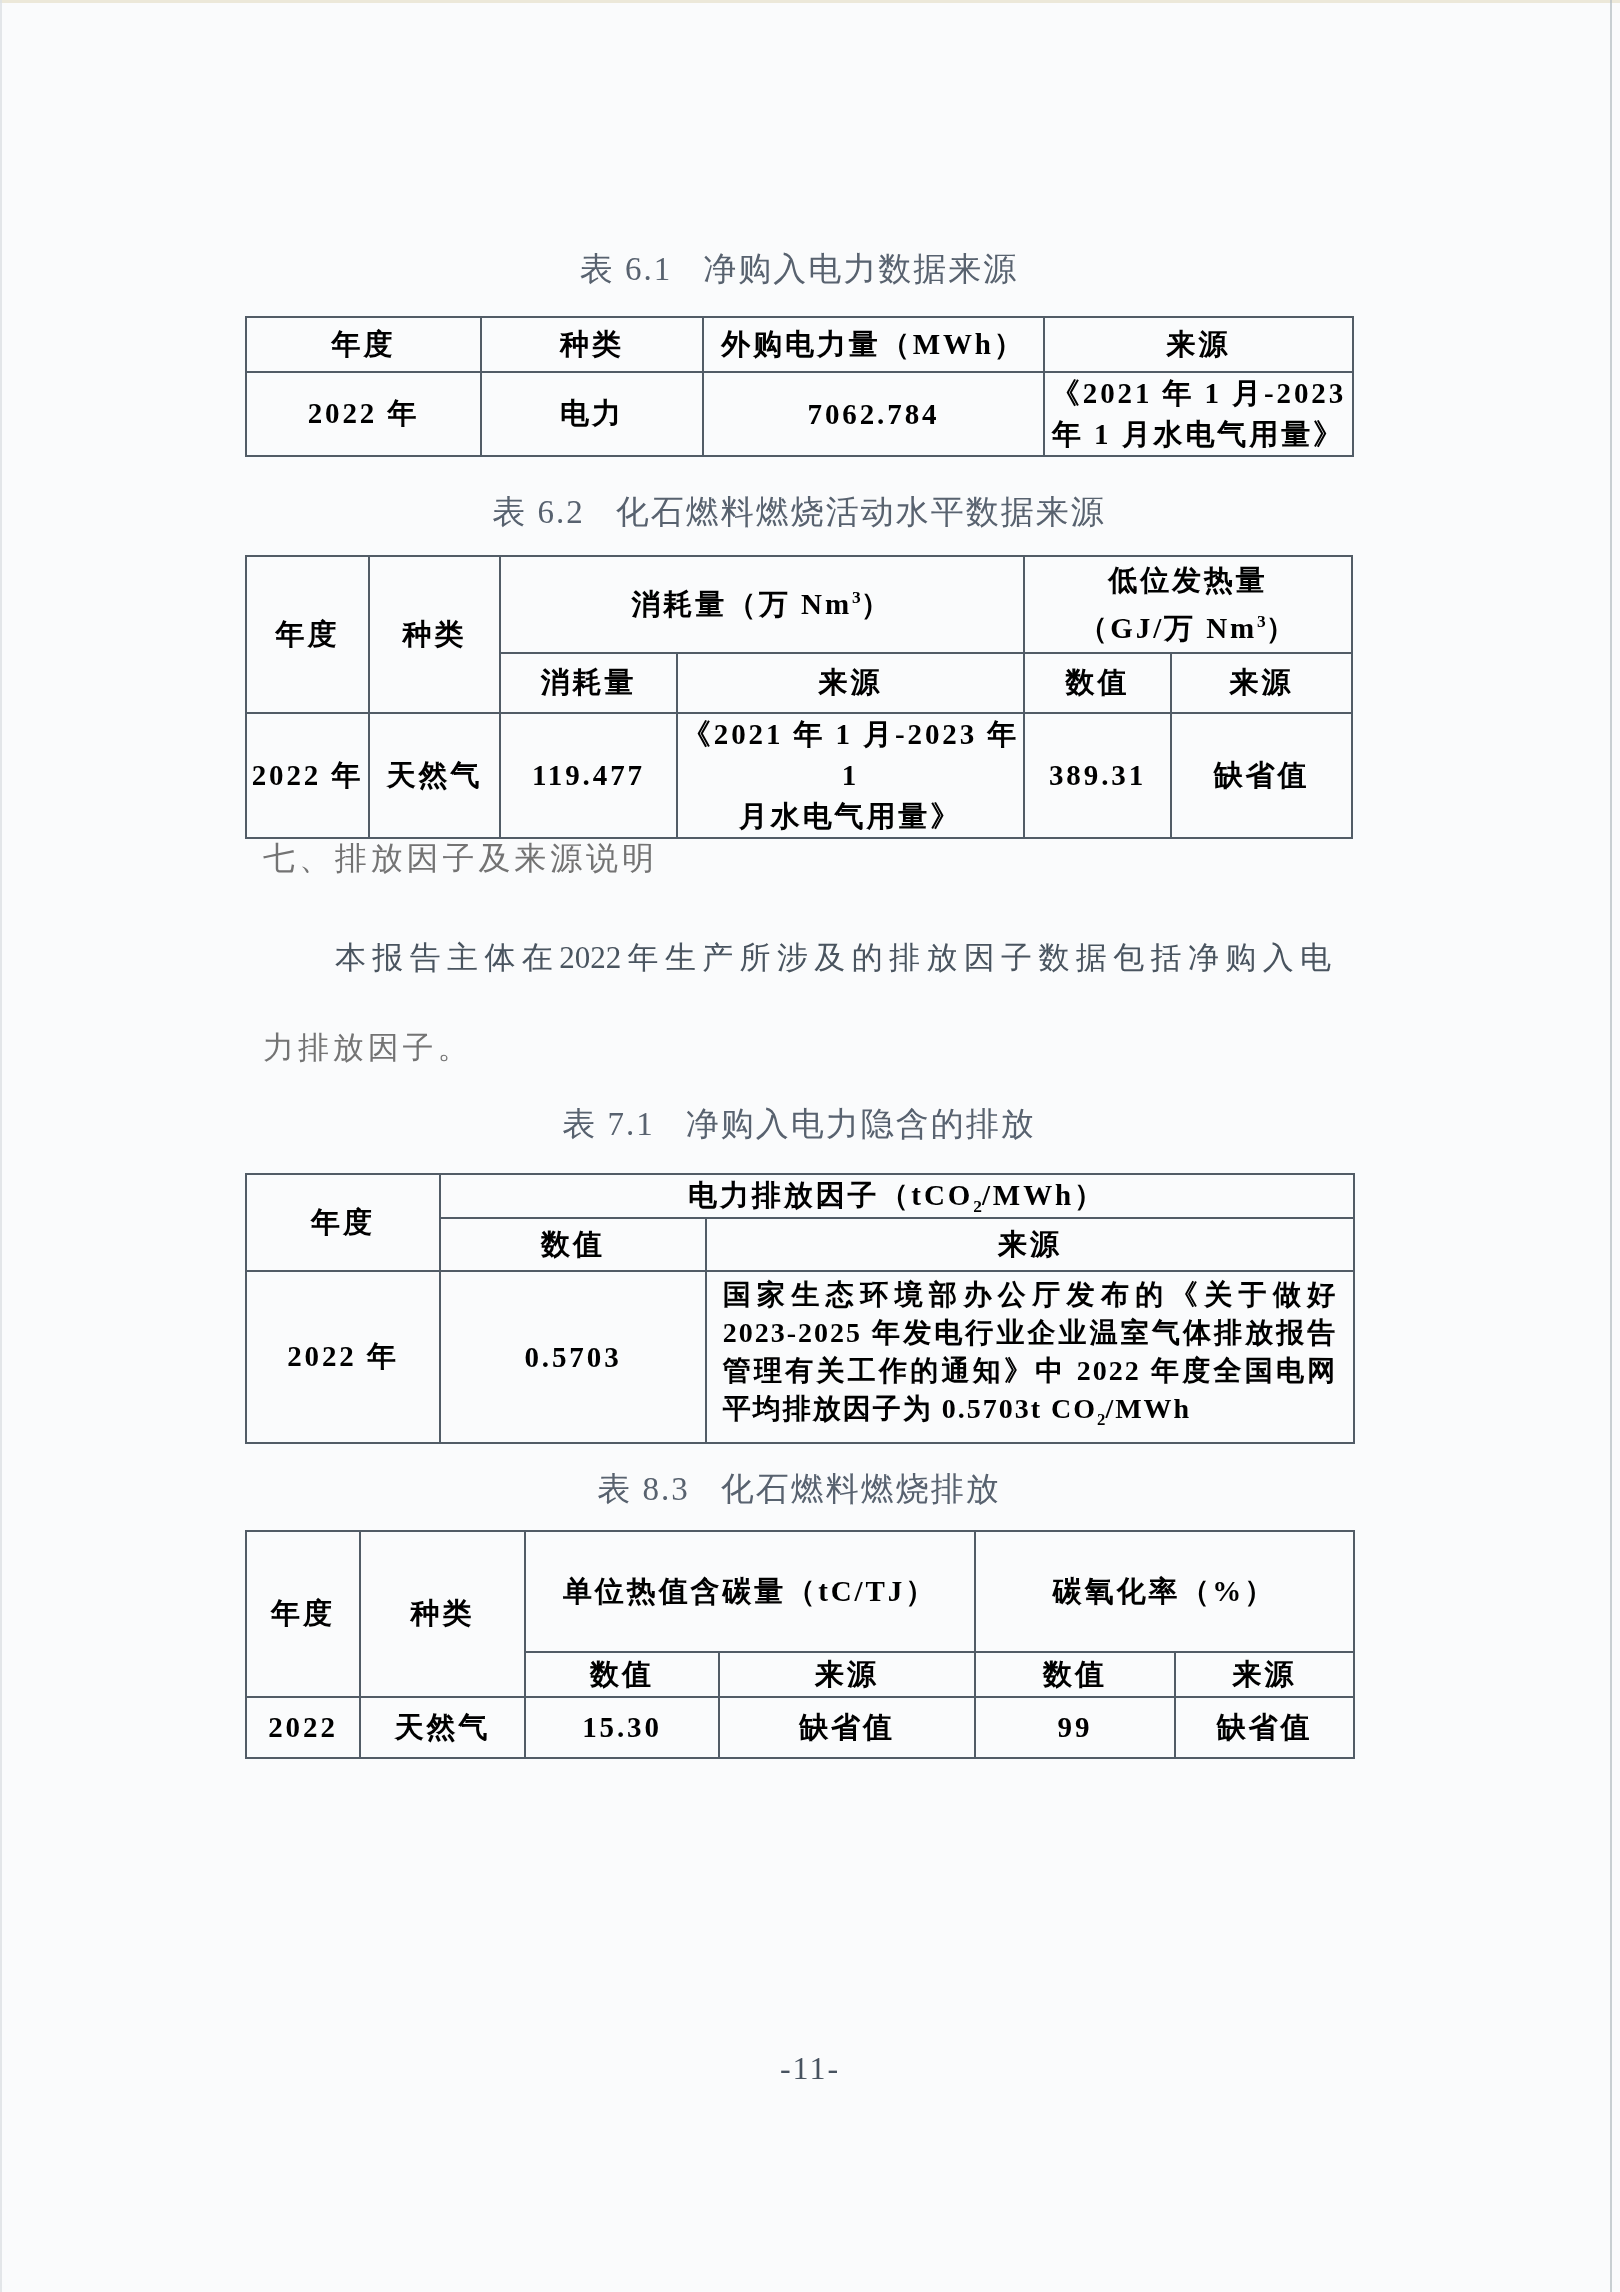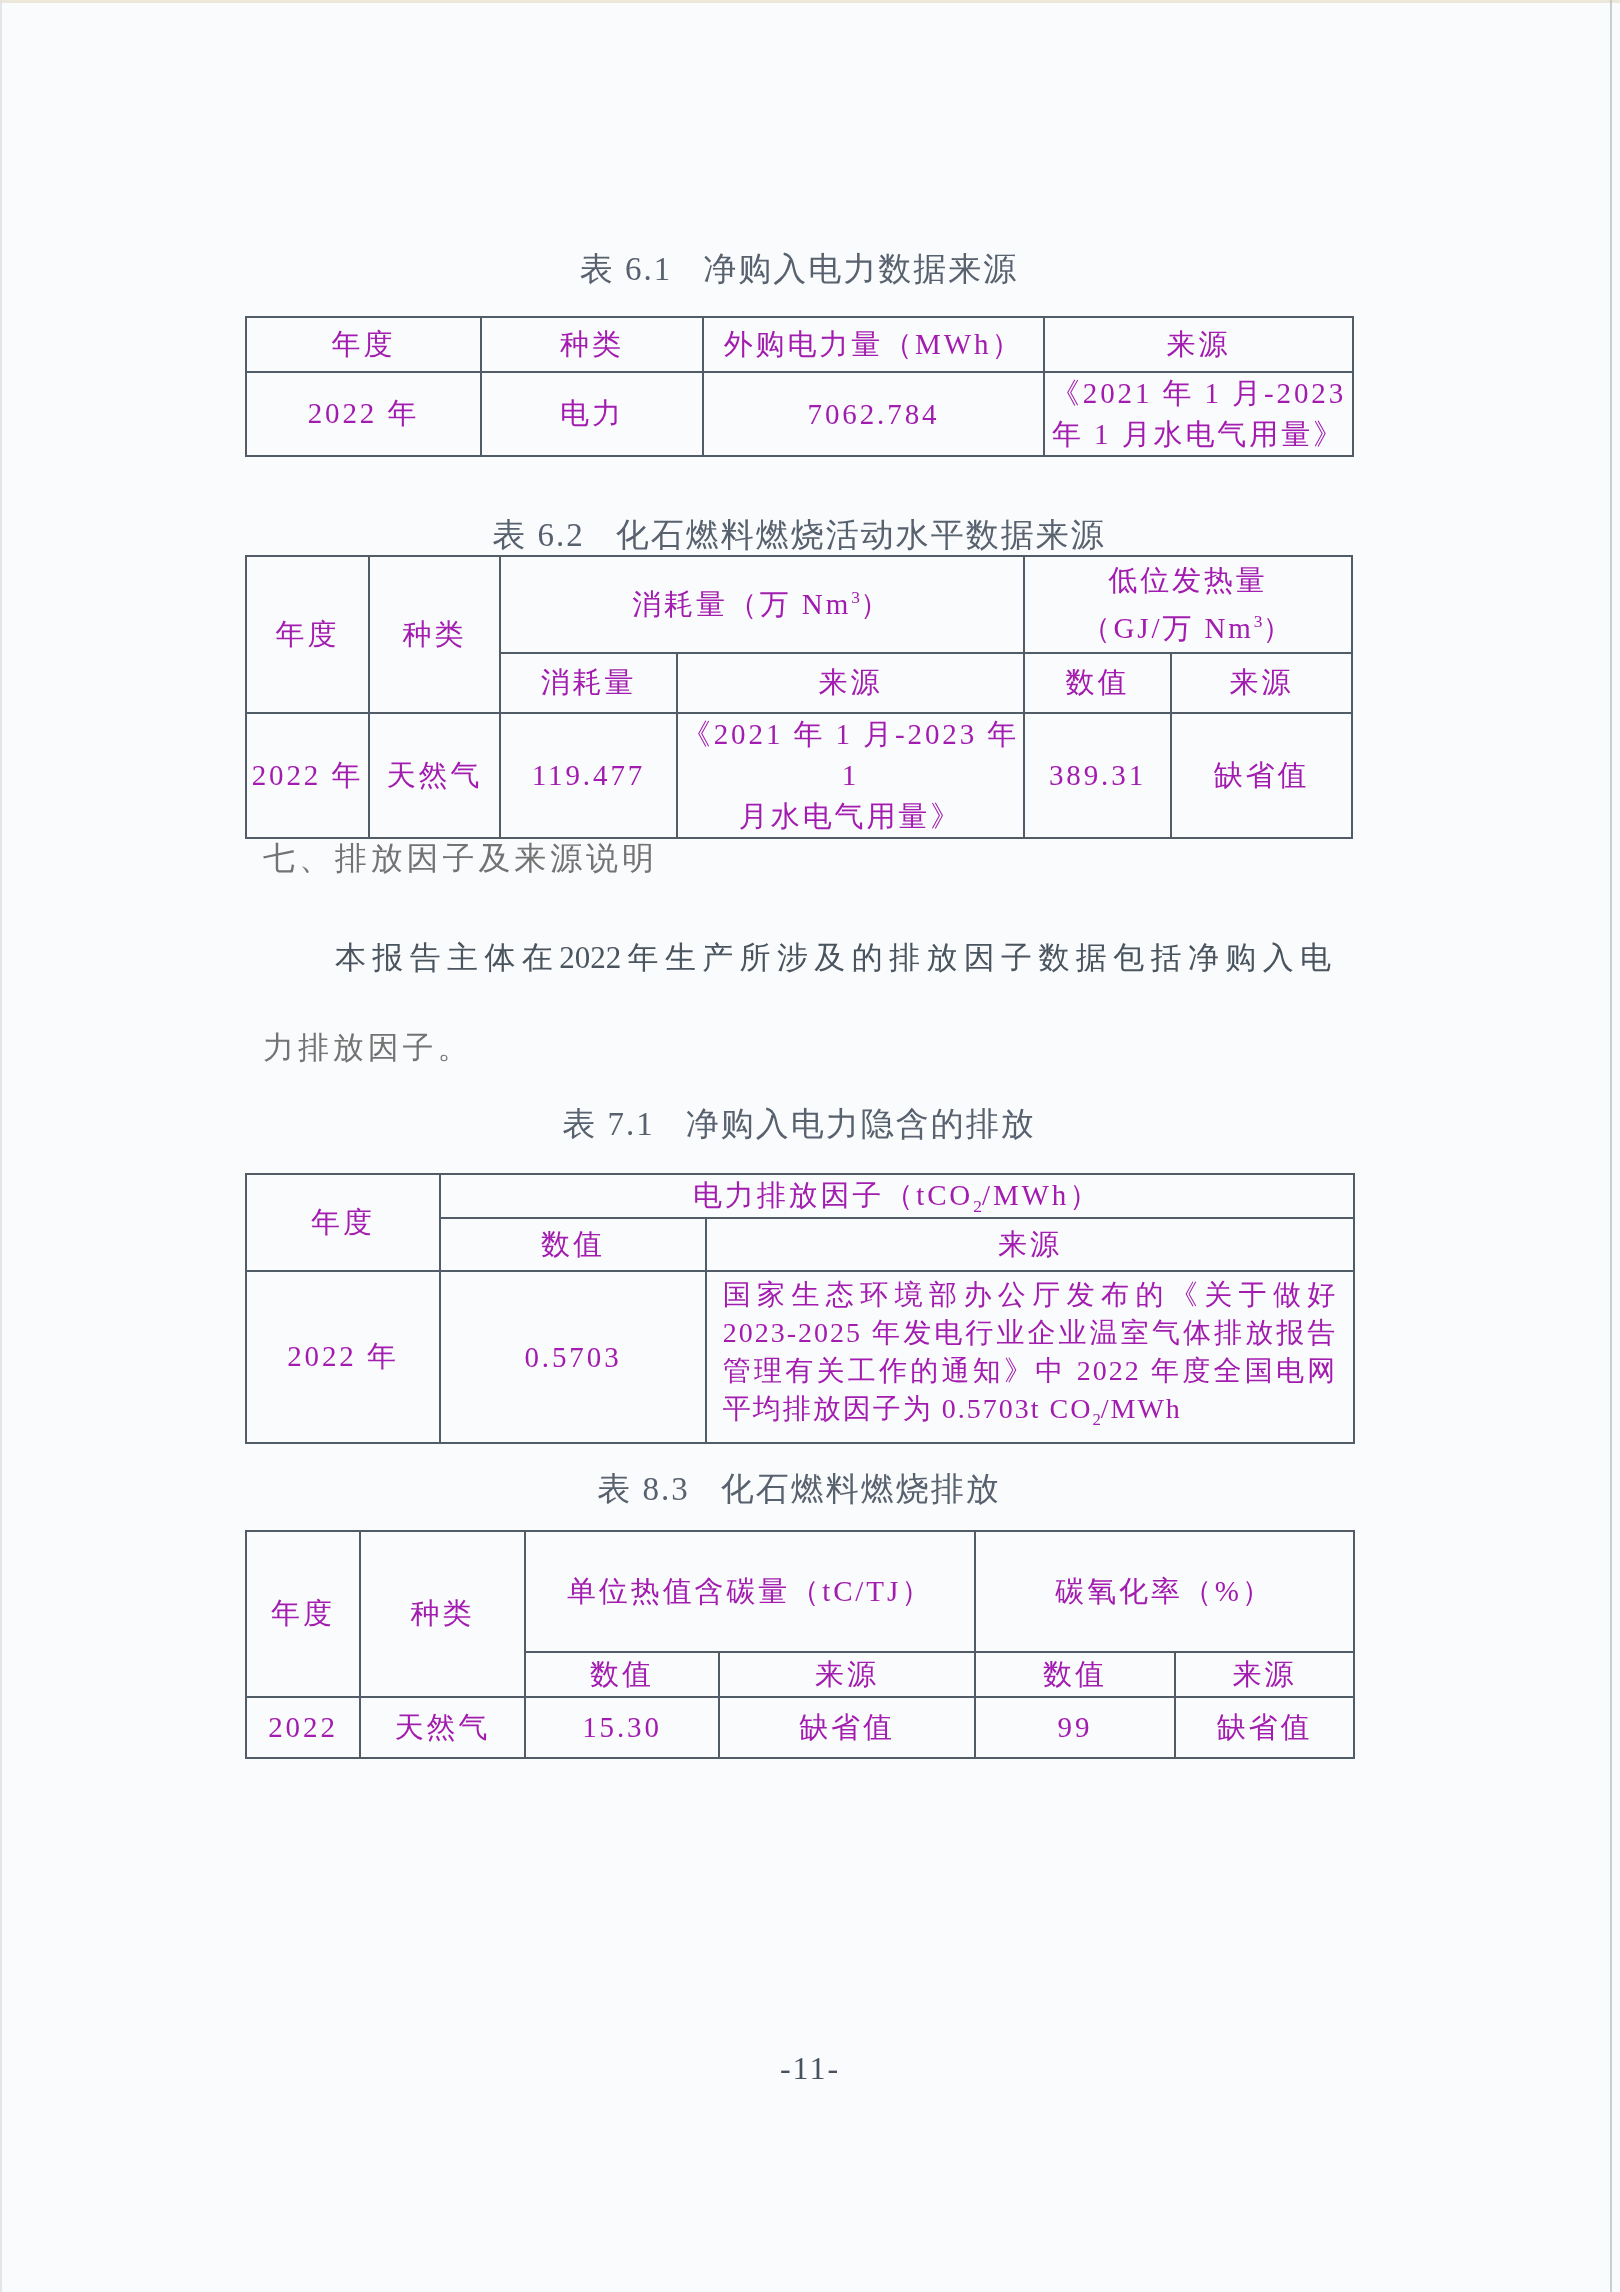--- a/index.html
+++ b/index.html
@@ -15,23 +15,23 @@
   .edge-left  { position:absolute; top:0; left:0; width:2px; height:100%; background:#dde1e3; opacity:.8; }
 
   .tbl-title {
     position:absolute; left:245px; width:1108px; text-align:center;
     font-size:33px; line-height:45px; color:#58626f; letter-spacing:2px; white-space:nowrap;
   }
   .tbl-title .t-label { margin-right:31px; }
 
   table.tbl { position:absolute; border-collapse:collapse; table-layout:fixed; }
   table.tbl th, table.tbl td {
-    border:2px solid #525c66; padding:0; font-weight:normal;
+    border:2px solid #525c66; padding:0; font-weight:bold;
     text-align:center; vertical-align:middle;
-    font-size:29px; letter-spacing:2.9px; color:#a21caf;
+    font-size:29px; letter-spacing:2.9px; color:#000000;
   }
   .num { letter-spacing:1px; }
   .two-line { line-height:41px; }
   sup { font-size:0.6em; vertical-align:super; letter-spacing:0; }
   sub { font-size:0.6em; vertical-align:sub; letter-spacing:0; }
 
   .src-cell { text-align:left !important; padding:3.9px 15.7px !important; font-size:28px !important; }
   .src-line { line-height:38px; letter-spacing:2px; }
   .src-line.fill { text-align:justify; text-align-last:justify; }
 
@@ -72,21 +72,21 @@
       <td>电力</td>
       <td class="num">7062.784</td>
       <td class="two-line">
         <div>《2021 年 1 月-2023</div>
         <div>年 1 月水电气用量》</div>
       </td>
     </tr>
   </tbody>
     </table>
 
-  <div class="tbl-title" style="top:490px;margin-top:23px;">
+  <div class="tbl-title" style="top:490px;">
     <span class="t-label">表 6.2</span><span>化石燃料燃烧活动水平数据来源</span>
   </div>
 
   <table class="tbl" style="top:555px; left:245px; width:1108px;">
     <colgroup>
         <col style="width:123px">
         <col style="width:131px">
         <col style="width:177px">
         <col style="width:347px">
         <col style="width:147px">

